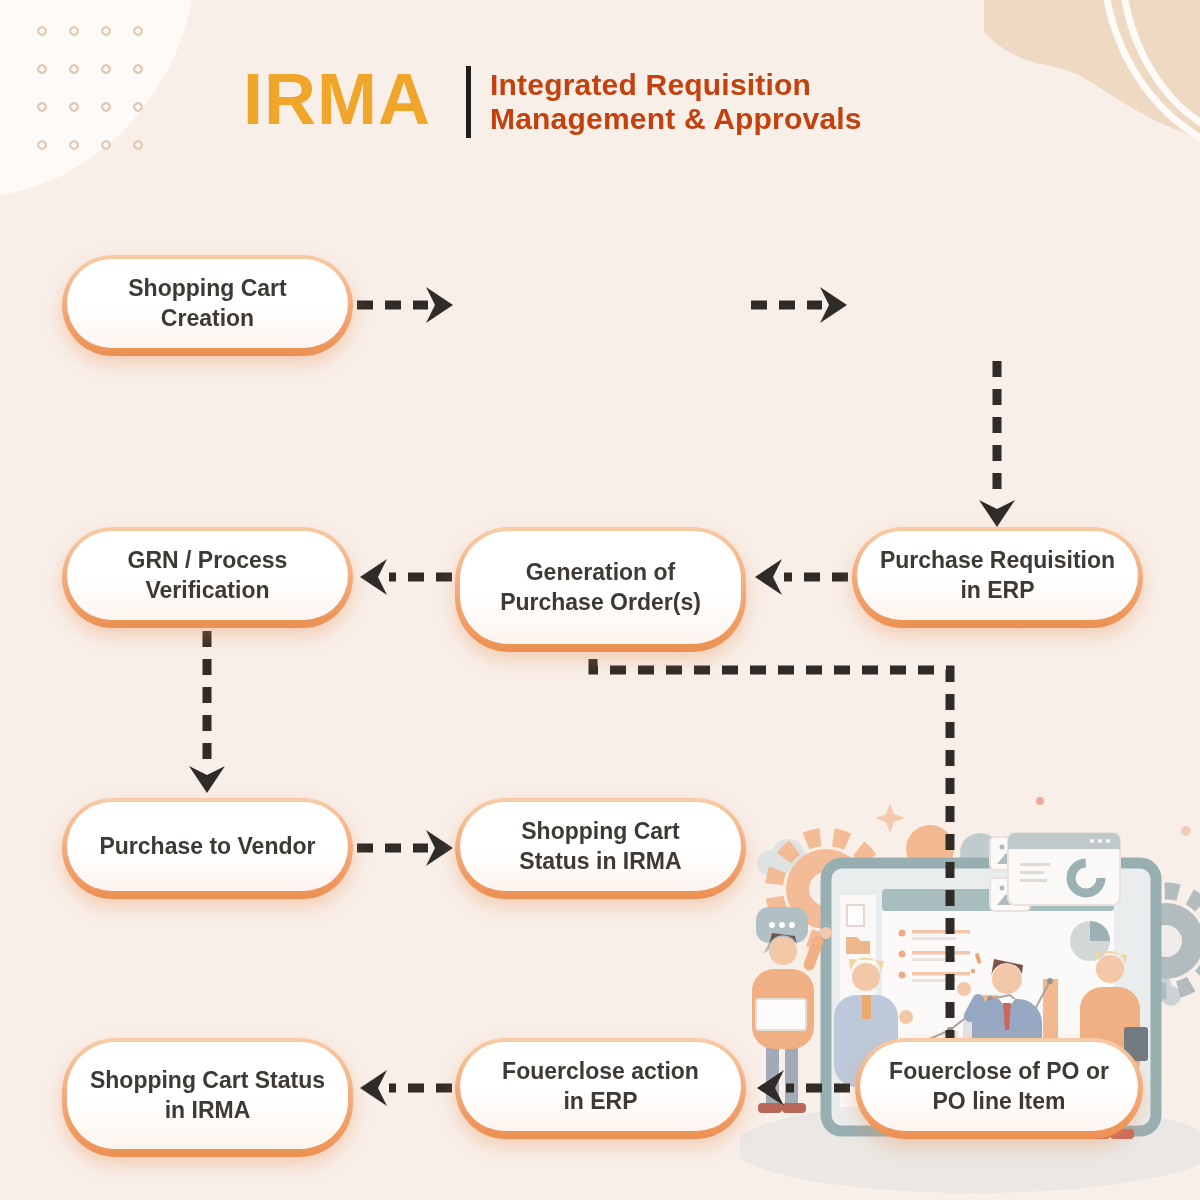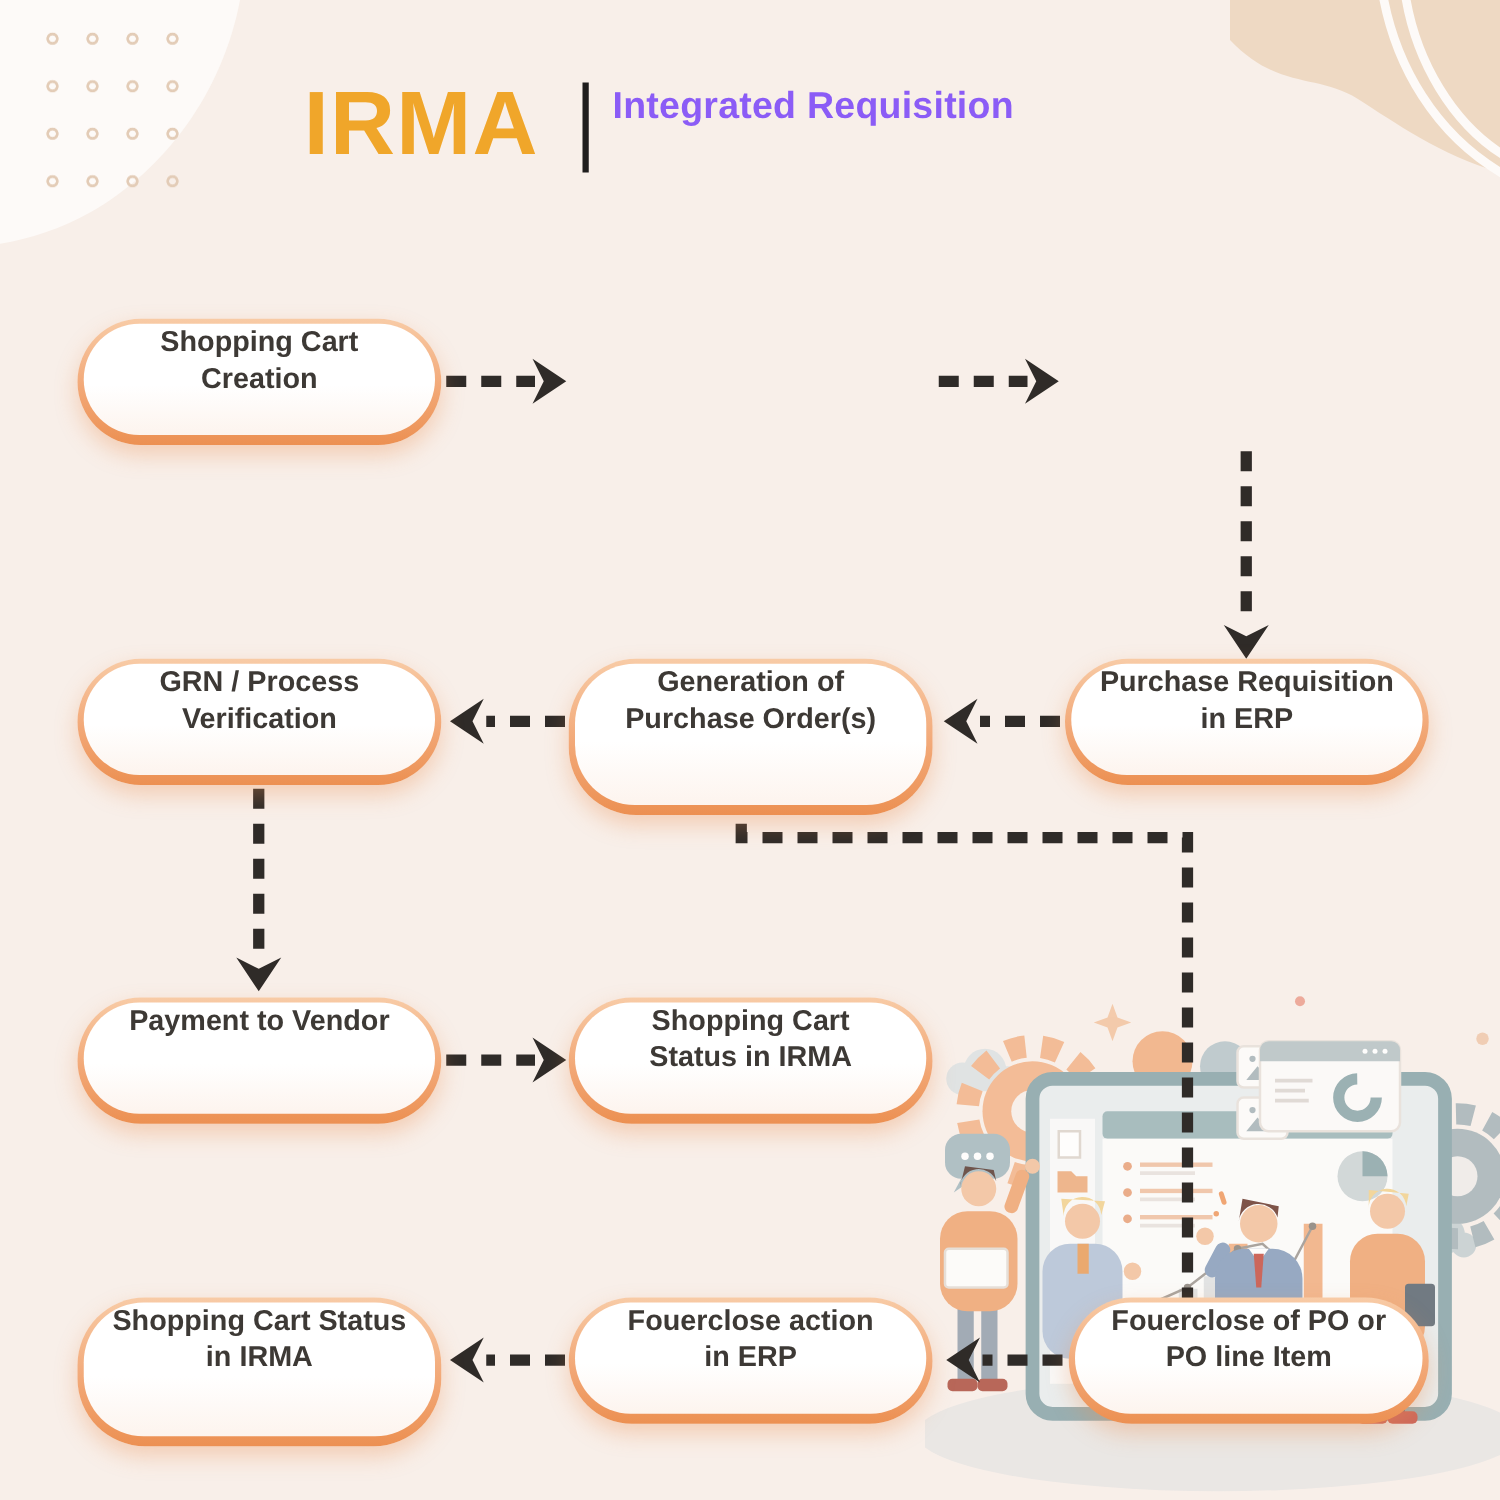--- a/index.html
+++ b/index.html
@@ -10,29 +10,29 @@
 
   
   .dots{position:absolute;left:28px;top:16px;width:130px;height:152px;
     background-image:radial-gradient(circle at 14px 15px, rgba(0,0,0,0) 2.4px, #e3ccb7 2.9px, #e3ccb7 4.6px, rgba(0,0,0,0) 5.2px);
     background-size:32px 38px;}
 
   
   .header{position:absolute;left:0;top:0;width:1080px;height:170px;}
   .logo{position:absolute;left:243px;top:58px;font-size:72px;font-weight:800;color:#f0a62a;letter-spacing:1px;}
   .hdr-divider{position:absolute;left:466px;top:66px;width:5px;height:72px;background:#1f1d1c;}
-  .subtitle{position:absolute;left:490px;top:68px;font-size:30px;font-weight:800;color:#8b5cf6;line-height:1.13;letter-spacing:.2px;}
+  .subtitle{position:absolute;left:490px;top:68px;font-size:30px;font-weight:800;color:#c2410c;line-height:1.13;letter-spacing:.2px;}
 
   
   .node{position:absolute;z-index:3;display:flex;box-sizing:border-box;border-radius:54px;
         padding:4px 5px 8px 5px;
         background:linear-gradient(180deg,#f8cba6 0%,#f2a877 55%,#ec9052 100%);
         box-shadow:0 8px 18px rgba(236,144,82,.35);}
   .node-inner{flex:1;border-radius:48px;background:linear-gradient(180deg,#ffffff 55%,#fdf4ee 100%);
-        display:flex;align-items:flex-start;justify-content:center;text-align:center;}
+        display:flex;align-items:center;justify-content:center;text-align:center;}
   .node-label{font-size:23px;font-weight:700;color:#3d3935;line-height:1.28;white-space:pre-line;}
 
   .arrows{position:absolute;left:0;top:0;z-index:2;}
   .illus{position:absolute;left:740px;top:783px;z-index:1;}
 </style>
 </head>
 <body>
 
 <div class="canvas">
 
@@ -43,20 +43,21 @@
     <path d="M1124,-6 C1132,48 1162,100 1206,126" fill="none" stroke="#fdfaf8" stroke-width="7"></path>
   </svg>
 
   <div class="dots"></div>
 
   <div class="header">
     <div class="logo">IRMA</div>
     <div class="hdr-divider"></div>
     <div class="subtitle">
       <div>Integrated Requisition</div>
+      <div>Management &amp; Approvals</div>
     </div>
   </div>
 
   <svg class="illus" width="460" height="417" viewBox="0 0 460 417">
     <g opacity="0.88">
       <ellipse cx="235" cy="364" rx="242" ry="46" fill="#e9e6e4"></ellipse>
       <g fill="#dde2e3">
         <circle cx="30" cy="80" r="13"></circle>
           <circle cx="48" cy="73" r="17"></circle>
           <circle cx="66" cy="81" r="11"></circle>
@@ -251,21 +252,21 @@
   </div>
   <div class="node" style="left:62px;top:527px;width:291px;height:101px">
     <div class="node-inner">
         <span class="node-label">GRN / Process
 Verification</span>
       </div>
   </div>
 
   <div class="node" style="left:62px;top:798px;width:291px;height:101px">
     <div class="node-inner">
-        <span class="node-label">Payment to Vendor</span>
+        <span class="node-label">Purchase to Vendor</span>
       </div>
   </div>
   <div class="node" style="left:455px;top:798px;width:291px;height:101px">
     <div class="node-inner">
         <span class="node-label">Shopping Cart
 Status in IRMA</span>
       </div>
   </div>
 
   <div class="node" style="left:855px;top:1038px;width:288px;height:101px">

